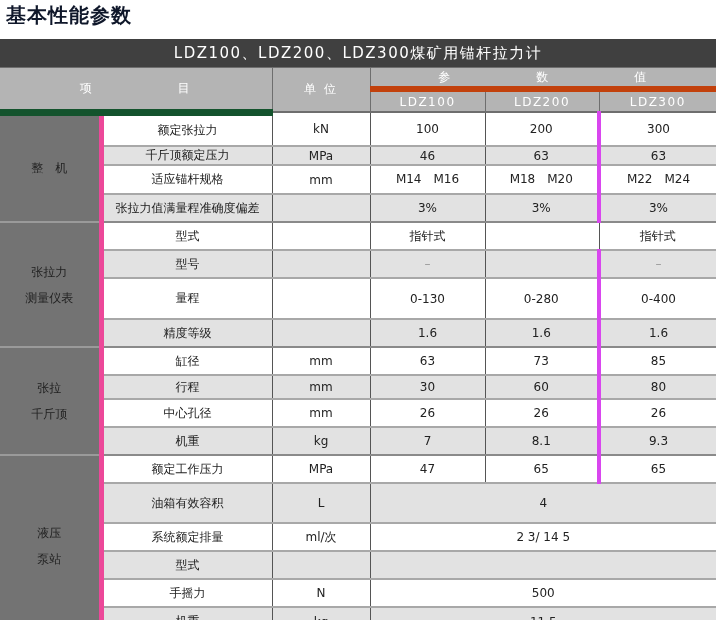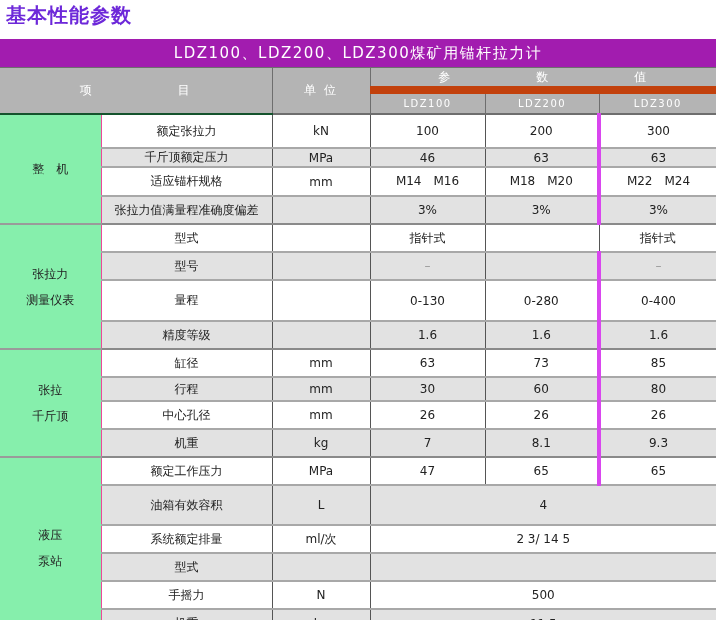--- a/index.html
+++ b/index.html
@@ -1,26 +1,26 @@
 <!DOCTYPE html>
 <html><head>
 <meta charset="utf-8">
 <style>
   html, body { margin:0; padding:0; background:#ffffff; }
   body { width:722px; height:620px; position:relative; font-family:"DejaVu Sans", "Liberation Sans", sans-serif; color:#222; overflow:hidden; }
-  .page-title { position:absolute; left:6px; top:2px; font-size:20px; font-weight:bold; color:#6d28d9; letter-spacing:1px; }
+  .page-title { position:absolute; left:6px; top:2px; font-size:20px; font-weight:bold; color:#0f172a; letter-spacing:1px; }
   table.spec { position:absolute; left:0; top:39px; width:716px; border-collapse:collapse; table-layout:fixed; font-size:12px; }
   table.spec td, table.spec th { text-align:center; vertical-align:middle; padding:0; }
-  .hdr-title { background:#a21caf; color:#fff; height:28px; font-size:15px; letter-spacing:1.5px; font-weight:normal; border-bottom:1px solid #6e6e6e; }
+  .hdr-title { background:#404040; color:#fff; height:28px; font-size:15px; letter-spacing:1.5px; font-weight:normal; border-bottom:1px solid #6e6e6e; }
   .hdr { background:#b4b4b4; color:#fff; font-size:12px; letter-spacing:2px; font-weight:normal; }
-  .hdr.models { font-size:10px; letter-spacing:1.5px; height:19px; border-top:8px solid #c2410c;margin-left:16px; }
+  .hdr.models { font-size:12px; letter-spacing:1.5px; height:19px; border-top:6px solid #c2410c;margin-left:16px; }
   .hdr.params { height:18px; }
   .hdr.vline-r { border-right:1px solid #6e6e6e; }
   .hdr-bottom td, .hdr-bottom th { border-bottom:2px solid #6e6e6e; }
-  td.group { background:#86efac; border-bottom:2px solid #9a9a9a; border-right:1px solid #ec4899; line-height:26px; }
+  td.group { background:#737373; border-bottom:2px solid #9a9a9a; border-right:5px solid #ec4899; line-height:26px; }
   td.item { border-right:1px solid #555; }
   td.unit { border-right:1px solid #555; }
   td.v1 { border-right:1px solid #555; }
   td.v2 { border-right:4px solid #d946ef; }
   tr.row td.item, tr.row td.unit, tr.row td.val { border-bottom:2px solid #a8a8a8; }
   tr.row.shaded td.item, tr.row.shaded td.unit, tr.row.shaded td.val { background:#e2e2e2; }
   tr.row.last td.item, tr.row.last td.unit, tr.row.last td.val { border-bottom:2px solid #8a8a8a; }
 </style>
 </head>
 <body>
@@ -34,21 +34,21 @@
       <col style="width:98px">
     <col style="width:115px">
       <col style="width:114px">
       <col style="width:117px">
   </colgroup>
   <thead>
     <tr>
       <th colspan="6" class="hdr-title">LDZ100、LDZ200、LDZ300煤矿用锚杆拉力计</th>
     </tr>
     <tr>
-      <th colspan="2" rowspan="2" class="hdr vline-r" style="border-bottom:2px solid #14532d;">项　　　　　　目</th>
+      <th colspan="2" rowspan="2" class="hdr vline-r" style="border-bottom:7px solid #14532d;">项　　　　　　目</th>
       <th rowspan="2" class="hdr vline-r" style="border-bottom:2px solid #6e6e6e;">单 位</th>
       <th colspan="3" class="hdr params">参　　　　　　数　　　　　　值</th>
     </tr>
     <tr class="hdr-bottom">
       <th class="hdr models vline-r">LDZ100</th>
       <th class="hdr models vline-r">LDZ200</th>
       <th class="hdr models">LDZ300</th>
     </tr>
   </thead>
   <tbody>

